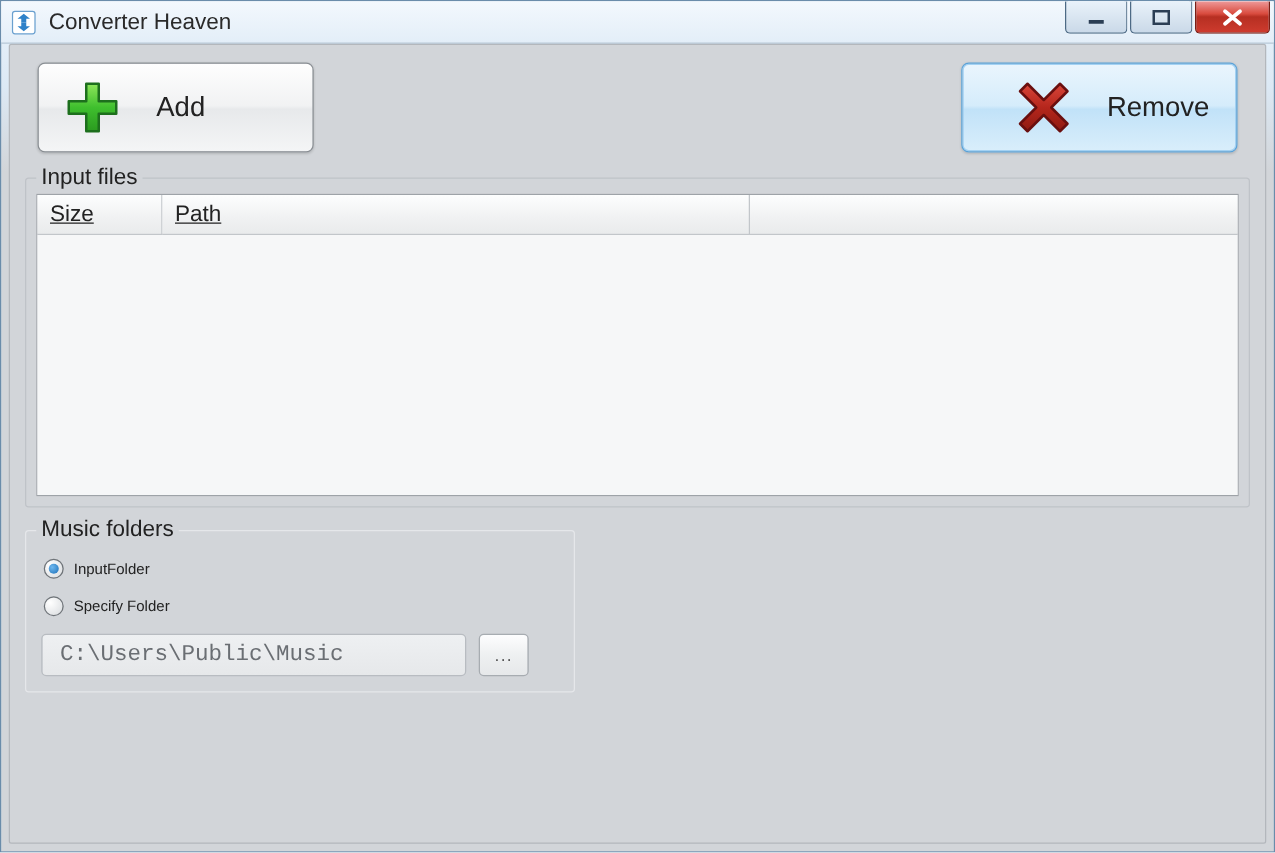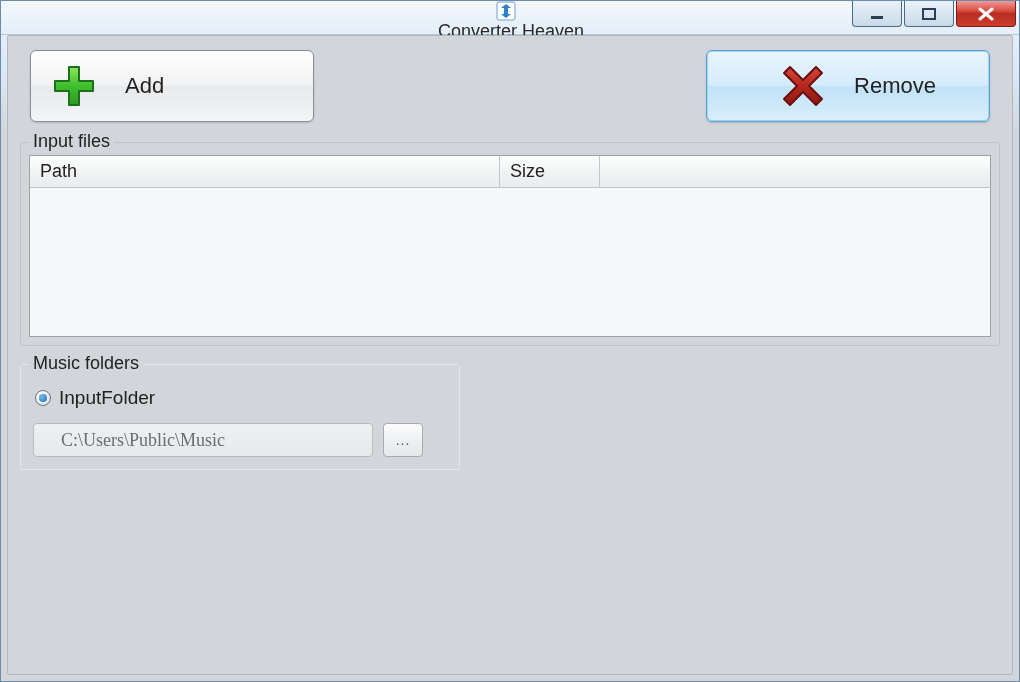--- a/index.html
+++ b/index.html
@@ -19,21 +19,20 @@
     position: relative;
   }
   
   .titlebar {
     height: 34px;
     background: linear-gradient(#f3f8fd, #e3eef8);
     display: flex;
     align-items: center;
     padding: 0 6px 0 8px;
     border-bottom: 1px solid #b7c7d6;
-    flex-direction: column;
   }
   .app-icon {
     width: 20px; height: 20px;
     margin-right: 10px;
     display: inline-flex;
   }
   .title-text {
     color: #2a2a2a;
     font-size: 18px;
   }
@@ -68,21 +67,21 @@
     padding: 10px 12px 12px 12px;
   }
 
   
   .toolbar {
     display: flex;
     justify-content: space-between;
     padding: 4px 10px 14px 10px;
   }
   .bigbtn {
-    width: 284px; height: 72px;
+    width: 221px; height: 72px;
     border: 1px solid #8a8f94;
     border-radius: 6px;
     background: linear-gradient(#fefefe, #f1f2f3 48%, #e7e9eb 52%, #f4f5f6);
     box-shadow: 0 1px 2px rgba(0,0,0,0.15);
     display: flex; align-items: center; justify-content: flex-start;
     padding-left: 20px; gap: 28px;
     font-size: 22px;
     cursor: default;
   }
   .bigbtn.active {
@@ -102,21 +101,21 @@
     margin-top: 6px;
   }
   .groupbox > .legend {
     position: absolute;
     top: -12px; left: 8px;
     background: #d2d5d9;
     padding: 0 4px;
     font-size: 18px;
     color: #222;
   }
-  .groupbox.inputfiles { height: 204px; }
+  .groupbox.inputfiles { height: 264px; text-decoration: underline; }
   .groupbox.outputfolders {
     width: 440px;
     margin-top: 18px;
     padding: 14px 12px 12px 12px;
     border-color: #e5e7ea;
   }
 
   
   .filetable {
     width: 100%; height: 100%;
@@ -140,21 +139,21 @@
   .th.path { flex: 0 0 470px; }
   .th.size { flex: 0 0 100px; }
   .th.rest { flex: 1; border-right: none; }
   .tbody { flex: 1; background: #f6f7f8; }
 
   
   .radio-row {
     display: flex; align-items: center;
     gap: 8px;
     margin: 8px 2px 14px 2px;
-    font-size: 19px;
+    font-size: 12px;
   }
   .radio {
     width: 16px; height: 16px;
     border: 1px solid #6f7479;
     border-radius: 50%;
     background: radial-gradient(circle at 30% 30%, #fff, #d8dbde);
     position: relative;
     flex: 0 0 auto;
   }
   .radio.checked::after {
@@ -168,23 +167,23 @@
     display: flex; align-items: center; gap: 10px;
     margin-top: 6px;
   }
   .path-input {
     flex: 0 0 340px;
     height: 34px;
     border: 1px solid #b8bcc1;
     border-radius: 4px;
     background: linear-gradient(#eef0f2, #e6e8ea);
     color: #6a6e73;
-    padding: 0 27px;
-    font-size: 18px;
-    font-family: Liberation Serif, serif;
+    padding: 0 14px;
+    font-size: 18px;
+    font-family: Liberation Mono, monospace;
   }
   .browse-btn {
     width: 40px; height: 34px;
     border: 1px solid #a7acb1;
     border-radius: 4px;
     background: linear-gradient(#fdfdfe, #eef0f1 50%, #e6e8ea);
     display: flex; align-items: center; justify-content: center;
     color: #555; font-size: 14px; letter-spacing: 1px;
   }
 </style>
@@ -257,36 +256,40 @@
         <span>Remove</span>
       </div>
 
 
     </div>
 
     <div class="groupbox inputfiles">
       <div class="legend">Input files</div>
       <div class="filetable">
         <div class="thead">
+          <div class="th size">Size</div>
           <div class="th path">Path</div>
-          <div class="th size">Size</div>
           <div class="th rest"></div>
         </div>
         <div class="tbody"></div>
       </div>
     </div>
 
     <div class="groupbox outputfolders">
       <div class="legend">Music folders</div>
 
       <div class="radio-row">
         <span class="radio checked"></span>
         <span>InputFolder</span>
       </div>
 
+      <div class="radio-row">
+        <span class="radio"></span>
+        <span>Specify Folder</span>
+      </div>
 
       <div class="path-row">
         <input class="path-input" type="text" disabled="" value="C:\Users\Public\Music" style="">
         <div class="browse-btn">
           <span>...</span>
         </div>
       </div>
     </div>
 
   </div>

